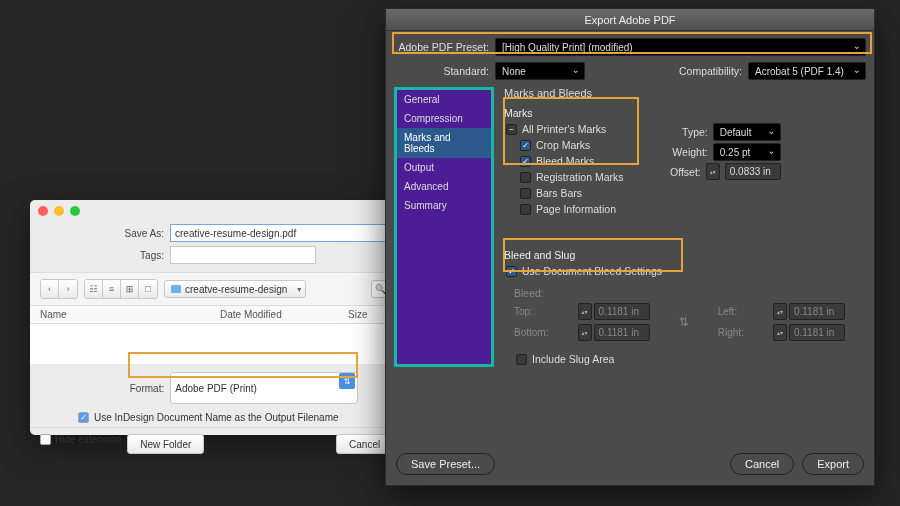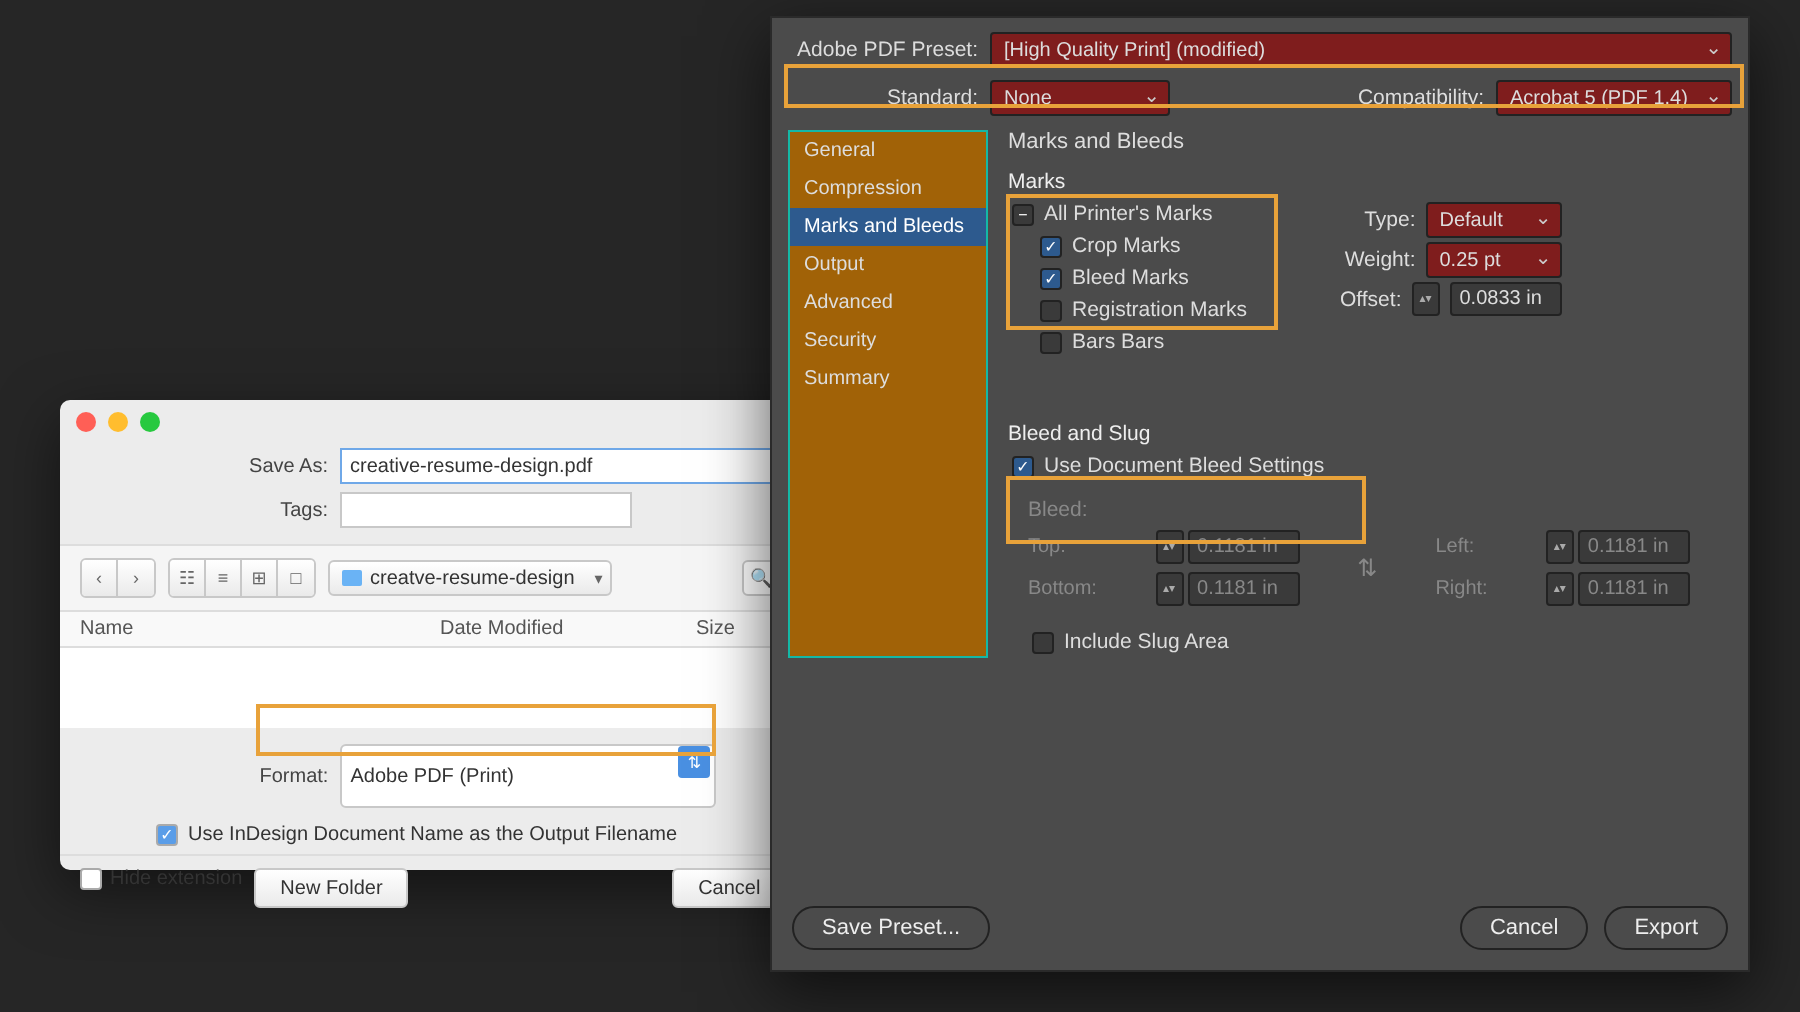--- a/index.html
+++ b/index.html
@@ -38,24 +38,24 @@
   .mac-checkbox{width:11px;height:11px;border:1px solid #aaa;background:#5a9de8;border-radius:2px;display:flex;align-items:center;justify-content:center;color:#fff;font-size:8px;}
   .mac-footer{display:flex;align-items:flex-start;padding:6px 10px;border-top:1px solid #ddd;gap:6px;}
   .mac-btn{height:20px;padding:0 12px;border:1px solid #c8c8c8;background:linear-gradient(#fff,#eaeaea);border-radius:3px;font-size:10px;color:#333;display:flex;align-items:center;}
   .mac-btn.primary{background:linear-gradient(#6fb1ff,#2d7de0);color:#fff;border-color:#2d7de0;}
 
   
   .adobe-dialog { position: absolute; right: 25px; top: 8px; width: 490px; height: 478px; background: #4b4b4b; border: 1px solid #2a2a2a; box-shadow: 0 10px 30px rgba(0,0,0,0.6); font-size: 11px; }
   .adobe-title { height: 22px; background: linear-gradient(#6a6a6a,#4f4f4f); color: #eee; text-align: center; line-height: 22px; font-size: 11px; border-bottom:1px solid #333;}
   .adobe-row { display:flex; align-items:center; padding: 3px 8px; gap:6px; }
   .adobe-lbl { color:#ddd; font-size:10.5px; text-align:right; }
-  .adobe-select { height:18px; background:#7f1d1d; border:1px solid #222; color:#ddd; font-size:10px; padding:0 18px 0 6px; display:flex; align-items:center; position:relative; border-radius:2px;}
+  .adobe-select { height:18px; background:#000000; border:1px solid #222; color:#ddd; font-size:10px; padding:0 18px 0 6px; display:flex; align-items:center; position:relative; border-radius:2px;}
   .adobe-select::after{content:"⌄";position:absolute;right:4px;color:#ccc;font-size:10px;top:1px;}
   .adobe-body { display:flex; padding: 4px 8px; gap:10px; }
-  .adobe-sidebar { width:100px; background:#a16207; border:1px solid #14b8a6; }
+  .adobe-sidebar { width:100px; background:#4c1d95; border:3px solid #14b8a6; }
   .adobe-side-item { padding: 4px 7px; font-size:10px; color:#ddd; cursor:default; }
   .adobe-side-item.active { background:#2d5a8e; color:#fff; }
   .adobe-panel { flex:1; }
   .adobe-section-title { color:#ddd; font-size:11px; margin-bottom:6px; }
   .adobe-subhead { color:#eee; font-size:10.5px; padding:2px 0; }
   .adobe-check-row { display:flex; align-items:center; gap:5px; padding:2px 0 2px 2px; font-size:10.5px; color:#ddd; }
   .adobe-cb { width:11px; height:11px; border:1px solid #222; background:#3a3a3a; border-radius:2px; display:flex;align-items:center;justify-content:center;font-size:8px;color:#fff;}
   .adobe-cb.checked{background:#2d5a8e;}
   .adobe-marks-grid { display:flex; gap:16px; }
   .adobe-right-col { font-size:10.5px; color:#ddd; }
@@ -130,20 +130,21 @@
       <span>Hide extension</span>
     </label>
     <div class="mac-btn">New Folder</div>
     <div style="flex:1"></div>
     <div class="mac-btn">Cancel</div>
     <div class="mac-btn primary">Save</div>
   </div>
 </div>
 
 <div class="adobe-dialog">
+  <div class="adobe-title">Export Adobe PDF</div>
   <div class="adobe-row" style="margin-top:4px;">
     <div class="adobe-lbl" style="width:95px">Adobe PDF Preset:</div>
     <div class="adobe-select" style="flex:1">
         <span>[High Quality Print] (modified)</span>
       </div>
   </div>
   <div class="adobe-row">
     <div class="adobe-lbl" style="width:95px">Standard:</div>
     <div class="adobe-select" style="width:90px">
         <span>None</span>
@@ -155,21 +156,20 @@
       </div>
   </div>
 
   <div class="adobe-body">
     <div class="adobe-sidebar">
       <div class="adobe-side-item">General</div>
       <div class="adobe-side-item">Compression</div>
       <div class="adobe-side-item active">Marks and Bleeds</div>
       <div class="adobe-side-item">Output</div>
       <div class="adobe-side-item">Advanced</div>
-      <div class="adobe-side-item">Security</div>
       <div class="adobe-side-item">Summary</div>
     </div>
 
     <div class="adobe-panel">
       <div class="adobe-section-title">Marks and Bleeds</div>
 
       <div class="adobe-marks-grid">
         <div style="width:150px">
           <div class="adobe-subhead">Marks</div>
           <div class="adobe-check-row">
@@ -184,20 +184,24 @@
               <div class="adobe-cb checked">✓</div>
               <span>Bleed Marks</span>
             </div>
           <div class="adobe-check-row" style="padding-left:16px">
               <div class="adobe-cb"></div>
               <span>Registration Marks</span>
             </div>
           <div class="adobe-check-row" style="padding-left:16px">
               <div class="adobe-cb"></div>
               <span>Bars Bars</span>
+            </div>
+          <div class="adobe-check-row" style="padding-left:16px">
+              <div class="adobe-cb"></div>
+              <span>Page Information</span>
             </div>
         </div>
         <div class="adobe-right-col" style="margin-top:16px;">
           <div class="rr">
               <span>Type:</span>
               <div class="adobe-select" style="width:68px">
                 <span>Default</span>
               </div>
             </div>
           <div class="rr">

